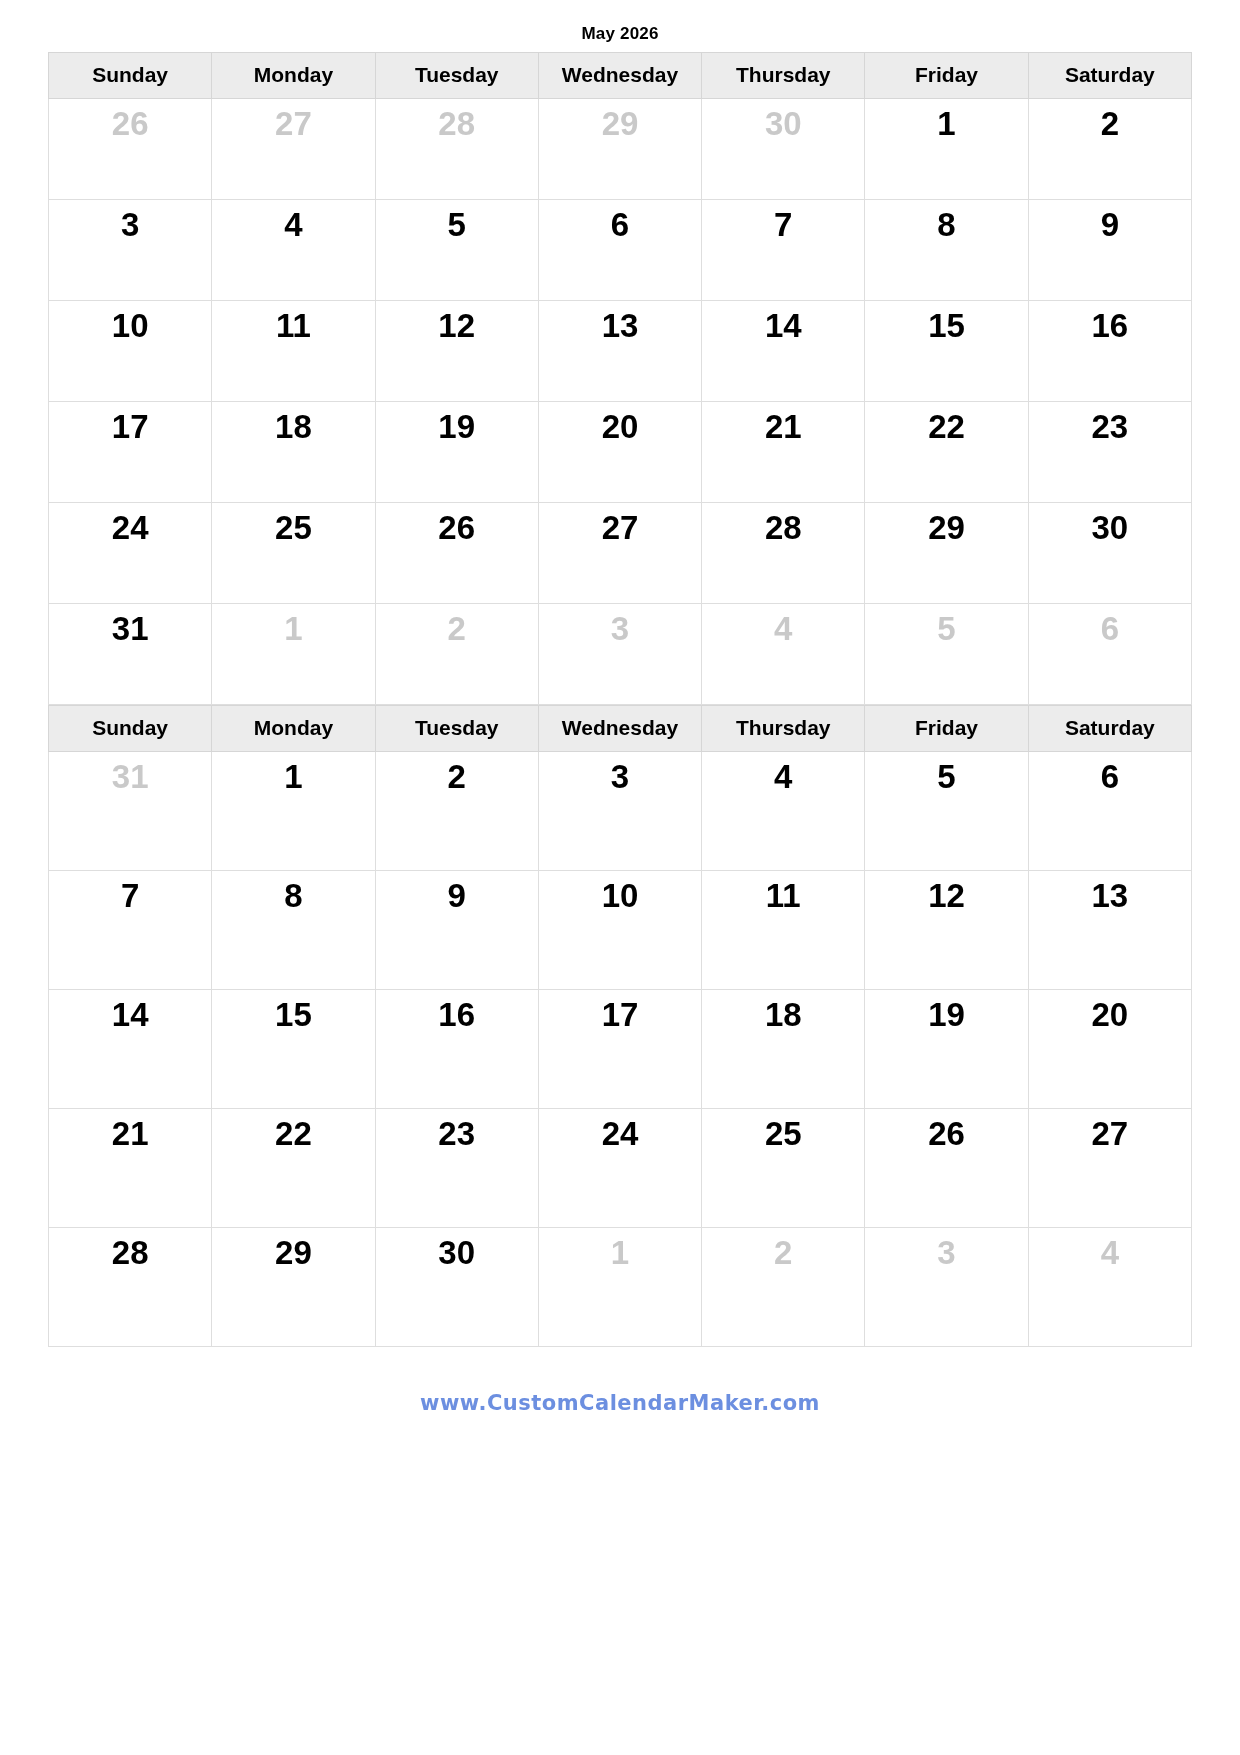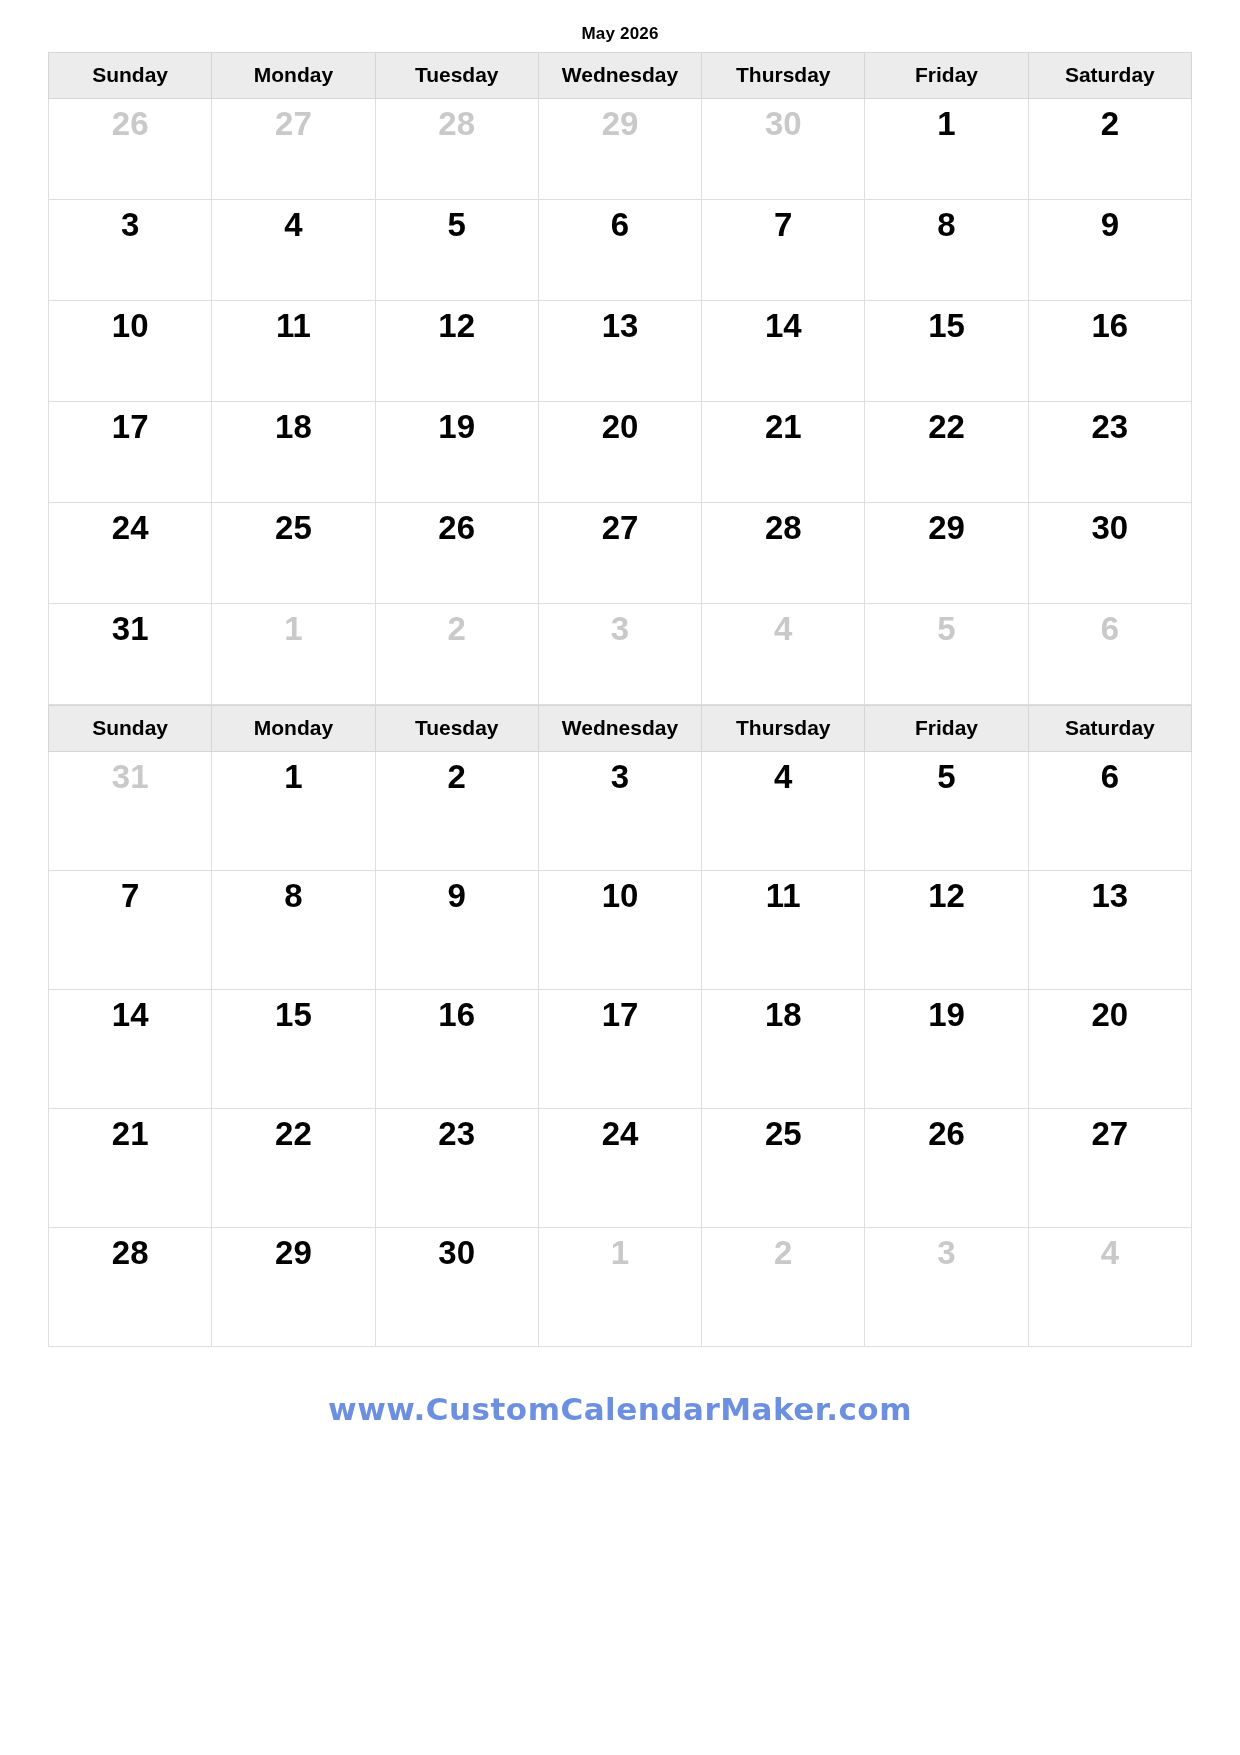--- a/index.html
+++ b/index.html
@@ -69,21 +69,21 @@
   }
   .num {
     display: block;
     line-height: 1;
   }
   .footer {
     text-align: center;
     margin-top: 44px;
   }
   .footer-link {
-    font-size: 31px;
+    font-size: 21px;
     font-weight: bold;
     color: #6c8fe0;
     letter-spacing: 0.5px;
     text-decoration: none;
     font-family: "DejaVu Sans", sans-serif;
     margin-top: 20px;
   }
 </style>
 </head>
 <body>

